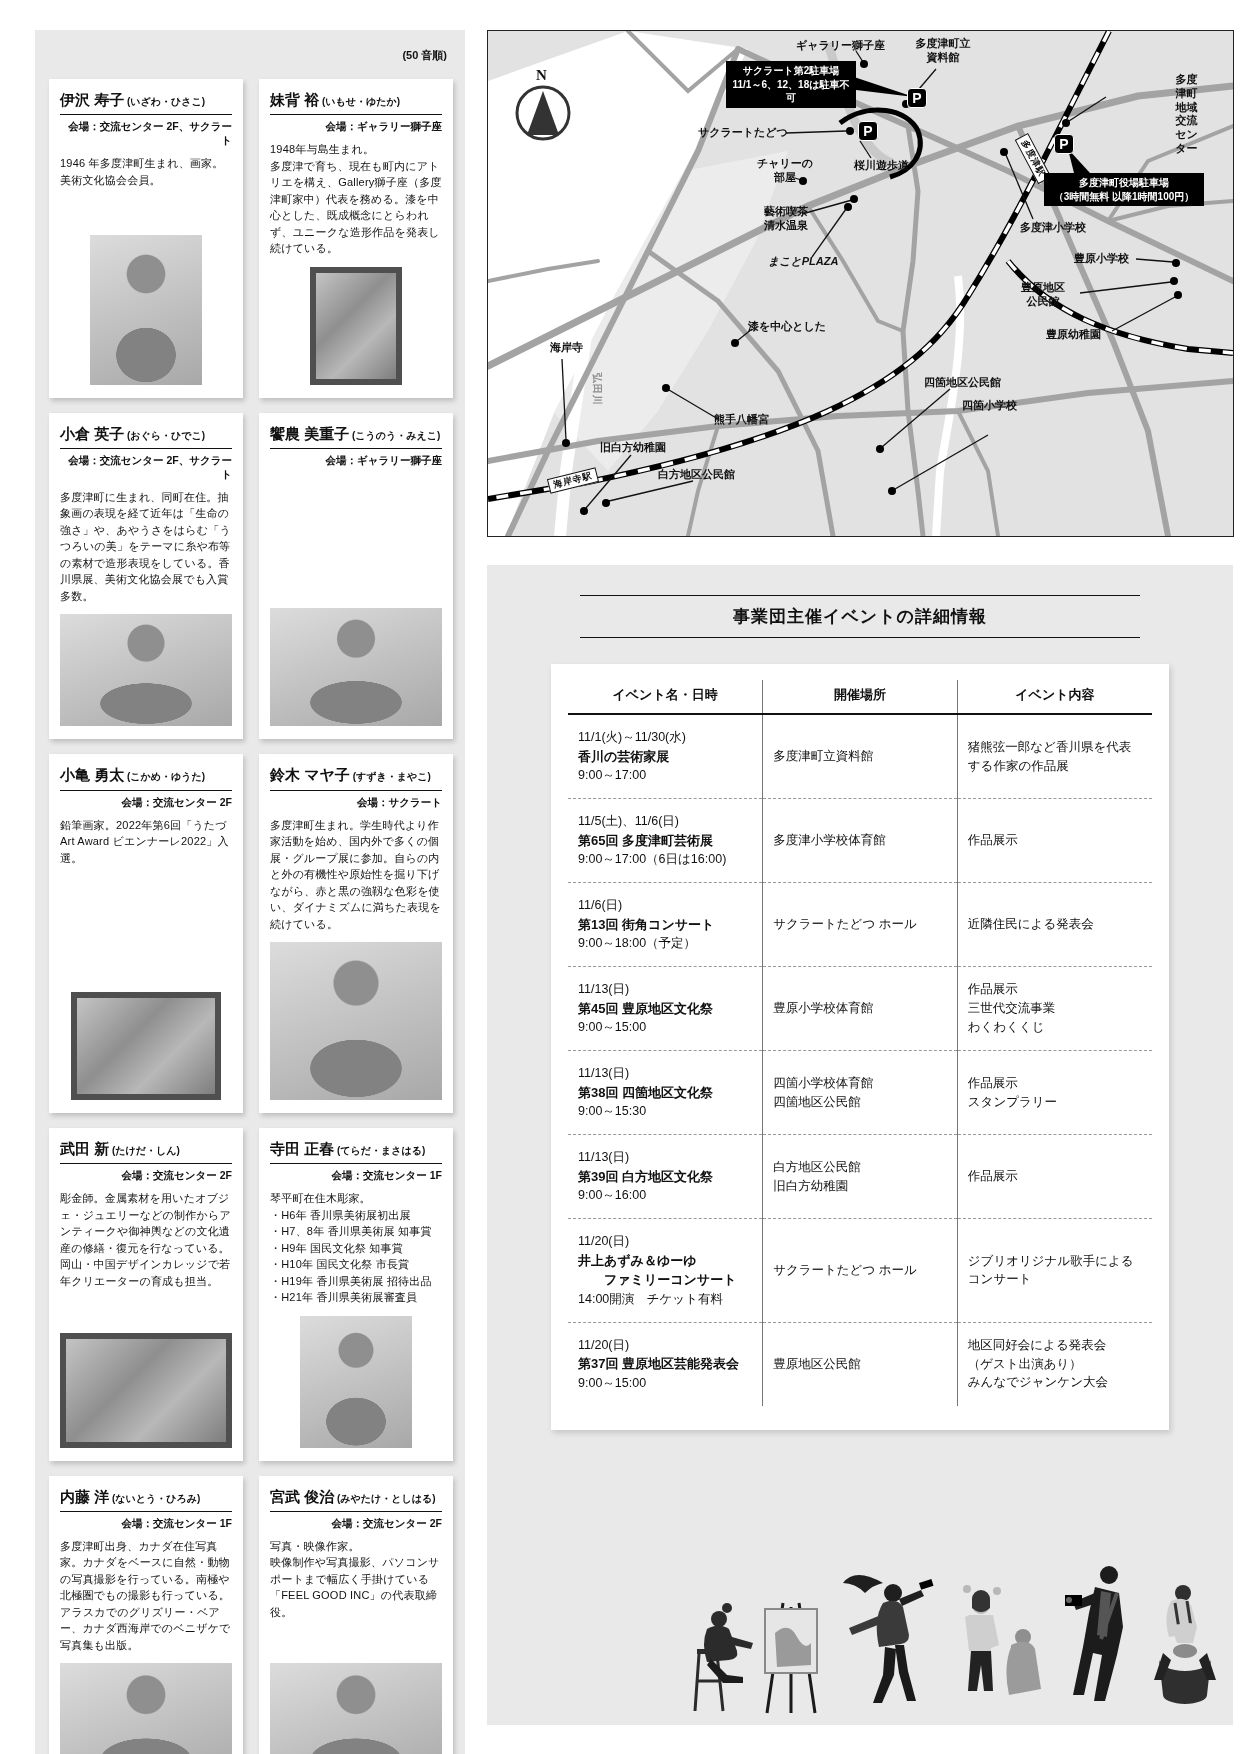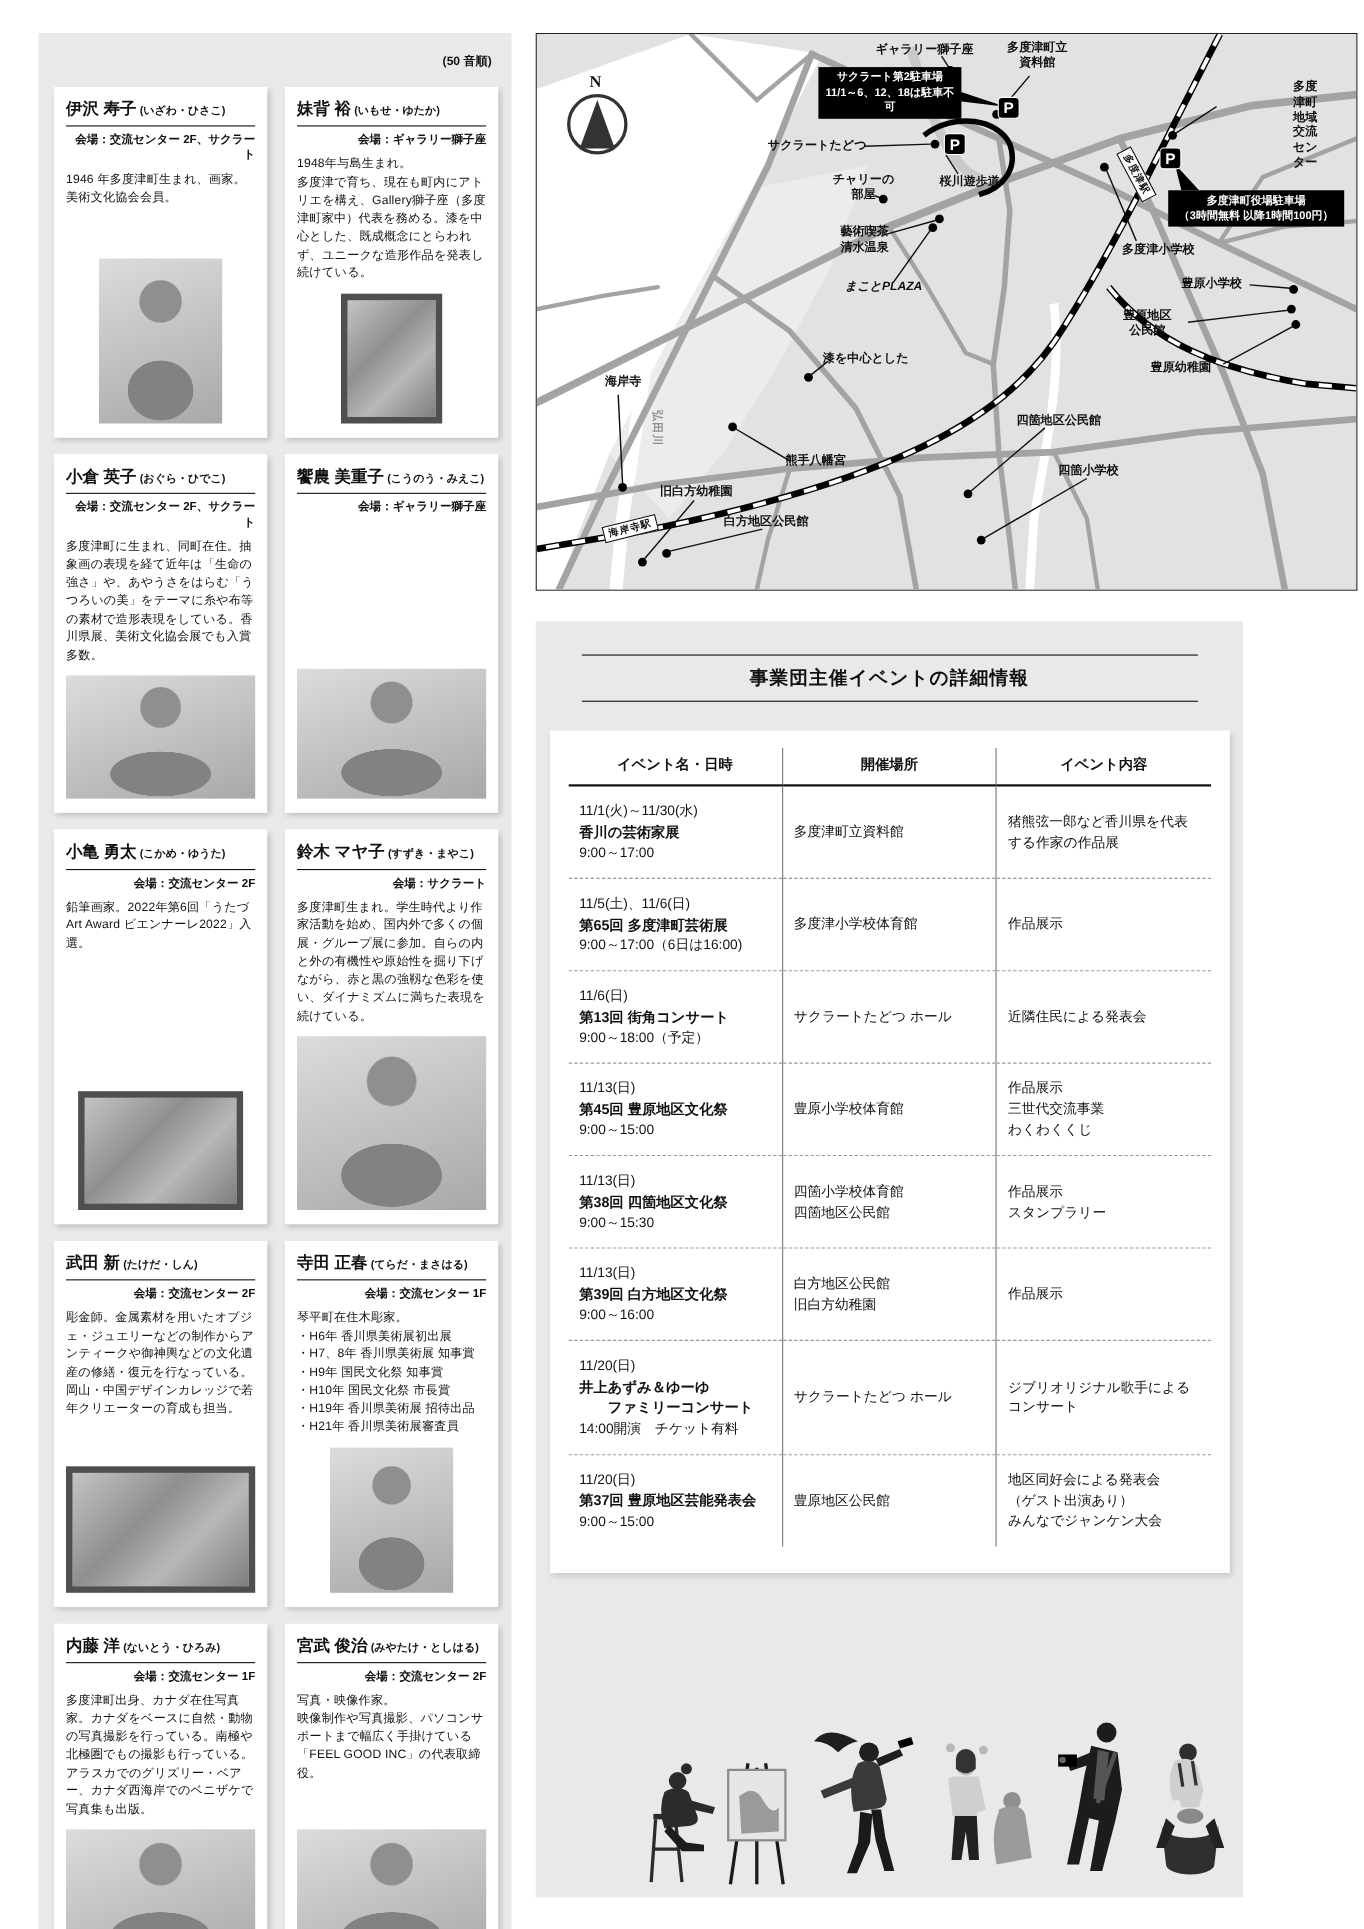--- a/index.html
+++ b/index.html
@@ -34,28 +34,28 @@
   .map-box{position:absolute;left:487px;top:30px;width:745px;height:505px;background:#fff;
            border:1.5px solid #222;box-sizing:content-box;overflow:hidden;}
   .map-box svg{position:absolute;left:0;top:0;}
   .map-overlay{position:absolute;left:0;top:0;width:745px;height:505px;}
   .map-label{position:absolute;font-weight:bold;font-size:11px;line-height:1.25;color:#111;
              white-space:pre-line;text-align:center;}
   .map-label.t-river{color:#8d8d8d;font-size:10px;letter-spacing:1px;}
   .map-label.t-station{background:#fff;border:1px solid #111;padding:1px 4px;font-size:9px;
              white-space:nowrap;letter-spacing:1px;}
   .park-note{position:absolute;background:#000;color:#fff;font-size:10px;font-weight:bold;
-             text-align:center;line-height:1.35;padding:3px 4px;white-space:pre-line;margin-left:18px;}
+             text-align:center;line-height:1.35;padding:3px 4px;white-space:pre-line;}
   .p-marker{position:absolute;width:20px;height:20px;background:#000;color:#fff;border:1.5px solid #fff;
             border-radius:4px;font-size:14px;font-weight:bold;display:flex;align-items:center;
             justify-content:center;box-sizing:border-box;}
   .compass-n{position:absolute;font-size:15px;font-weight:bold;font-family:"Liberation Serif","DejaVu Serif",serif;}
 
   
-  .events-panel{position:absolute;left:487px;top:565px;width:643px;height:1160px;background:#e9e9e9;}
+  .events-panel{position:absolute;left:487px;top:565px;width:746px;height:1160px;background:#e9e9e9;}
   .events-title{width:560px;margin:30px auto 0 auto;text-align:center;font-size:17px;font-weight:bold;
                 border-top:1.5px solid #111;border-bottom:1.5px solid #111;padding:9px 0;letter-spacing:1px;}
   .events-card{position:relative;width:618px;margin:26px auto 0 auto;background:#fff;
                box-shadow:2px 3px 6px rgba(0,0,0,.15);padding:16px 0 24px 0;z-index:1;}
   table.events{border-collapse:collapse;table-layout:fixed;margin:0 auto;width:584px;}
   table.events th{font-size:13px;font-weight:bold;text-align:center;padding:6px 4px 9px 4px;
                   border-bottom:2px solid #111;}
   table.events th+th, table.events td+td{border-left:1px solid #777;}
   table.events tbody tr+tr td{border-top:1px dashed #999;}
   table.events td{vertical-align:middle;padding:13px 10px;font-size:12.5px;line-height:1.5;}
@@ -283,21 +283,21 @@
         <div class="map-label t-place" style="left: 586px; top: 221px;">豊原小学校</div>
         <div class="map-label t-place" style="left: 555px; top: 250px; transform: translateX(-50%);">豊原地区
 公民館</div>
         <div class="map-label t-place" style="left: 558px; top: 297px;">豊原幼稚園</div>
         <div class="map-label t-place" style="left: 260px; top: 289px;">漆を中心とした</div>
         <div class="map-label t-place" style="left: 62px; top: 310px;">海岸寺</div>
         <div class="map-label t-place" style="left: 226px; top: 382px;">熊手八幡宮</div>
         <div class="map-label t-place" style="left: 112px; top: 410px;">旧白方幼稚園</div>
         <div class="map-label t-place" style="left: 170px; top: 437px;">白方地区公民館</div>
         <div class="map-label t-place" style="left: 436px; top: 345px;">四箇地区公民館</div>
-        <div class="map-label t-place" style="left: 474px; top: 391px;">四箇小学校</div>
+        <div class="map-label t-place" style="left: 474px; top: 368px;">四箇小学校</div>
         <div class="map-label t-river" style="left: 334px; top: 60px; transform: rotate(62deg);">桜川</div>
         <div class="map-label t-river" style="left: 92px; top: 352px; transform: rotate(90deg);">弘田川</div>
         <div class="map-label t-station" style="left: 520px; top: 120px; transform: rotate(62deg);">多度津駅</div>
         <div class="map-label t-station" style="left: 60px; top: 442px; transform: rotate(-14deg);">海岸寺駅</div>
         <div class="park-note" style="left: 238px; top: 30px; width: 122px;">サクラート第2駐車場
 11/1～6、12、18は駐車不可</div>
         <div class="park-note" style="left: 556px; top: 142px; width: 152px;">多度津町役場駐車場
 （3時間無料 以降1時間100円）</div>
         <div class="p-marker" style="left: 419px; top: 57px;">P</div>
         <div class="p-marker" style="left: 370px; top: 90px;">P</div>

